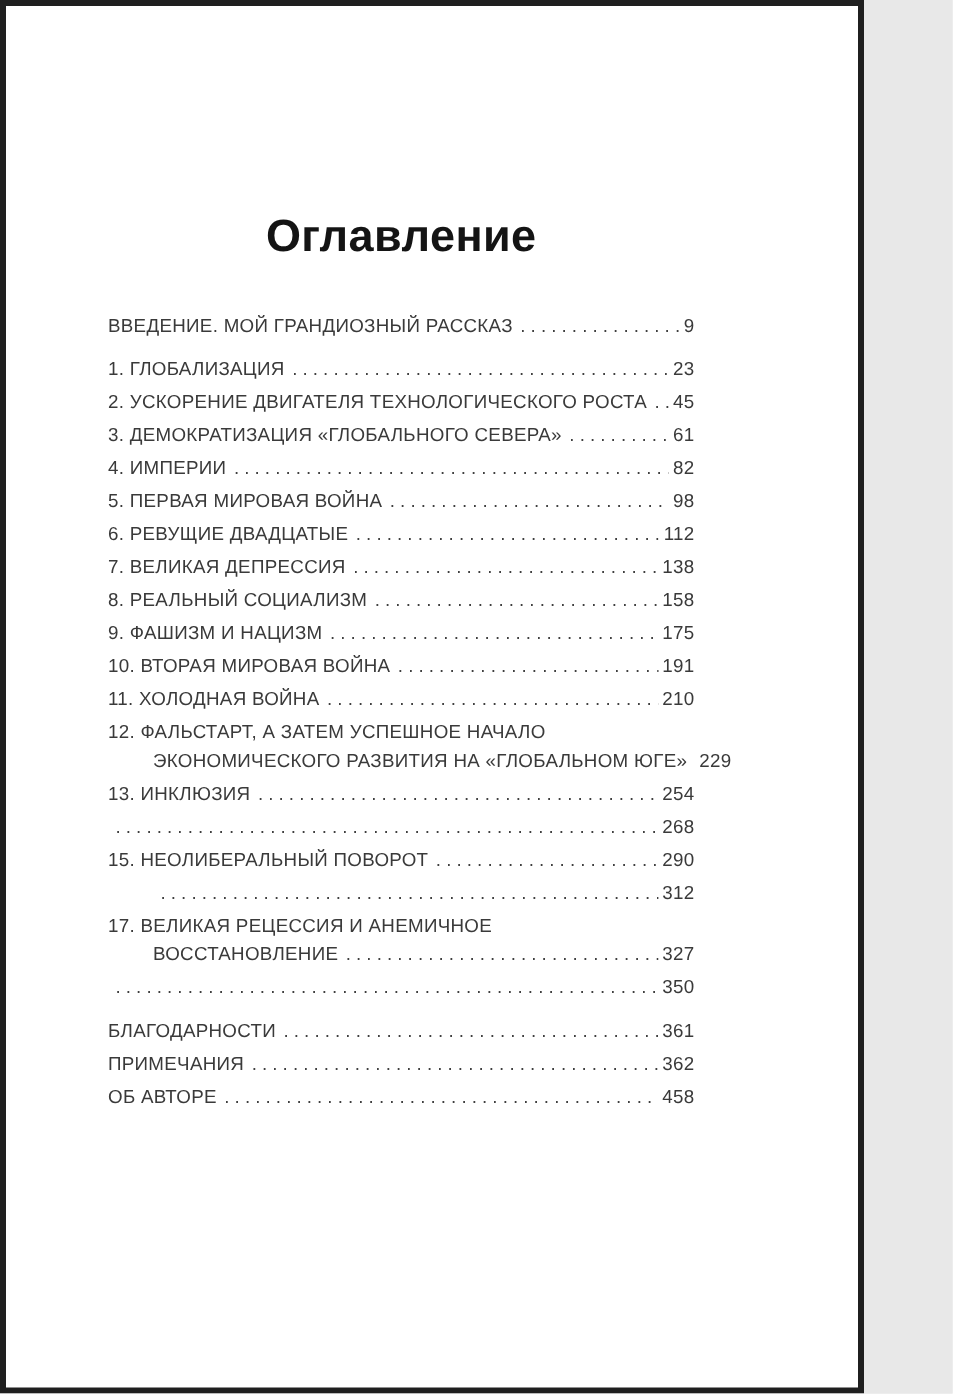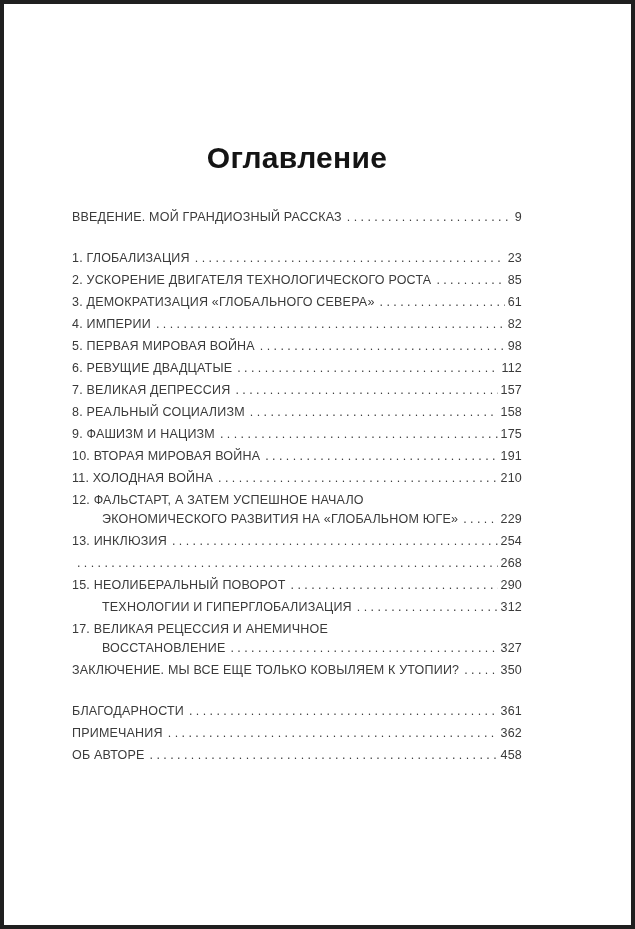--- a/index.html
+++ b/index.html
@@ -2,21 +2,21 @@
 <html lang="ru"><head>
 <meta charset="utf-8">
 <style>
   html, body {
     margin: 0;
     padding: 0;
     background: #e8e8e8;
   }
   .page {
     position: relative;
-    width: 635px;
+    width: 576px;
     height: 929px;
     box-sizing: border-box;
     background: #ffffff;
     border: 4px solid #1f1f1f;
     font-family: "Liberation Sans", "DejaVu Sans", sans-serif;
     overflow: hidden;
   }
   .page-inner {
     box-sizing: border-box;
     padding: 138px 109px 0 68px;
@@ -32,21 +32,21 @@
   }
   .toc {
     color: #3a3a3a;
     font-size: 12.5px;
     letter-spacing: 0.2px;
   }
   .toc-entry {
     margin-bottom: 9px;
   }
   .toc-entry.gap-before {
-    margin-top: 28px;
+    margin-top: 16px;
   }
   .toc-line {
     display: flex;
     align-items: flex-end;
     line-height: 13px;
   }
   .second-line {
     margin-top: 6px;
     padding-left: 30px;
   }
@@ -89,21 +89,21 @@
       <span class="lbl">1. ГЛОБАЛИЗАЦИЯ</span>
       <span class="leader" aria-hidden="true">........................................................................................................................</span>
       <span class="pg">23</span>
     </div>
 
   </div>
         <div class="toc-entry">
     <div class="toc-line first-line">
       <span class="lbl">2. УСКОРЕНИЕ ДВИГАТЕЛЯ ТЕХНОЛОГИЧЕСКОГО РОСТА</span>
       <span class="leader" aria-hidden="true">........................................................................................................................</span>
-      <span class="pg">85</span>
+      <span class="pg">45</span>
     </div>
 
   </div>
         <div class="toc-entry">
     <div class="toc-line first-line">
       <span class="lbl">3. ДЕМОКРАТИЗАЦИЯ «ГЛОБАЛЬНОГО СЕВЕРА»</span>
       <span class="leader" aria-hidden="true">........................................................................................................................</span>
       <span class="pg">61</span>
     </div>
 
@@ -129,21 +129,21 @@
       <span class="lbl">6. РЕВУЩИЕ ДВАДЦАТЫЕ</span>
       <span class="leader" aria-hidden="true">........................................................................................................................</span>
       <span class="pg">112</span>
     </div>
 
   </div>
         <div class="toc-entry">
     <div class="toc-line first-line">
       <span class="lbl">7. ВЕЛИКАЯ ДЕПРЕССИЯ</span>
       <span class="leader" aria-hidden="true">........................................................................................................................</span>
-      <span class="pg">157</span>
+      <span class="pg">138</span>
     </div>
 
   </div>
         <div class="toc-entry">
     <div class="toc-line first-line">
       <span class="lbl">8. РЕАЛЬНЫЙ СОЦИАЛИЗМ</span>
       <span class="leader" aria-hidden="true">........................................................................................................................</span>
       <span class="pg">158</span>
     </div>
 
@@ -201,39 +201,37 @@
         <div class="toc-entry">
     <div class="toc-line first-line">
       <span class="lbl">15. НЕОЛИБЕРАЛЬНЫЙ ПОВОРОТ</span>
       <span class="leader" aria-hidden="true">........................................................................................................................</span>
       <span class="pg">290</span>
     </div>
 
   </div>
         <div class="toc-entry">
     <div class="toc-line second-line">
-      <span class="lbl">ТЕХНОЛОГИИ И ГИПЕРГЛОБАЛИЗАЦИЯ</span>
       <span class="leader" aria-hidden="true">........................................................................................................................</span>
       <span class="pg">312</span>
     </div>
   </div>
         <div class="toc-entry">
     <div class="toc-line first-line">
       <span class="lbl">17. ВЕЛИКАЯ РЕЦЕССИЯ И АНЕМИЧНОЕ</span>
 
     </div>
     <div class="toc-line second-line">
       <span class="lbl">ВОССТАНОВЛЕНИЕ</span>
       <span class="leader" aria-hidden="true">........................................................................................................................</span>
       <span class="pg">327</span>
     </div>
   </div>
         <div class="toc-entry">
     <div class="toc-line first-line">
-      <span class="lbl">ЗАКЛЮЧЕНИЕ. МЫ ВСЕ ЕЩЕ ТОЛЬКО КОВЫЛЯЕМ К УТОПИИ?</span>
       <span class="leader" aria-hidden="true">........................................................................................................................</span>
       <span class="pg">350</span>
     </div>
 
   </div>
         <div class="toc-entry gap-before">
     <div class="toc-line first-line">
       <span class="lbl">БЛАГОДАРНОСТИ</span>
       <span class="leader" aria-hidden="true">........................................................................................................................</span>
       <span class="pg">361</span>

